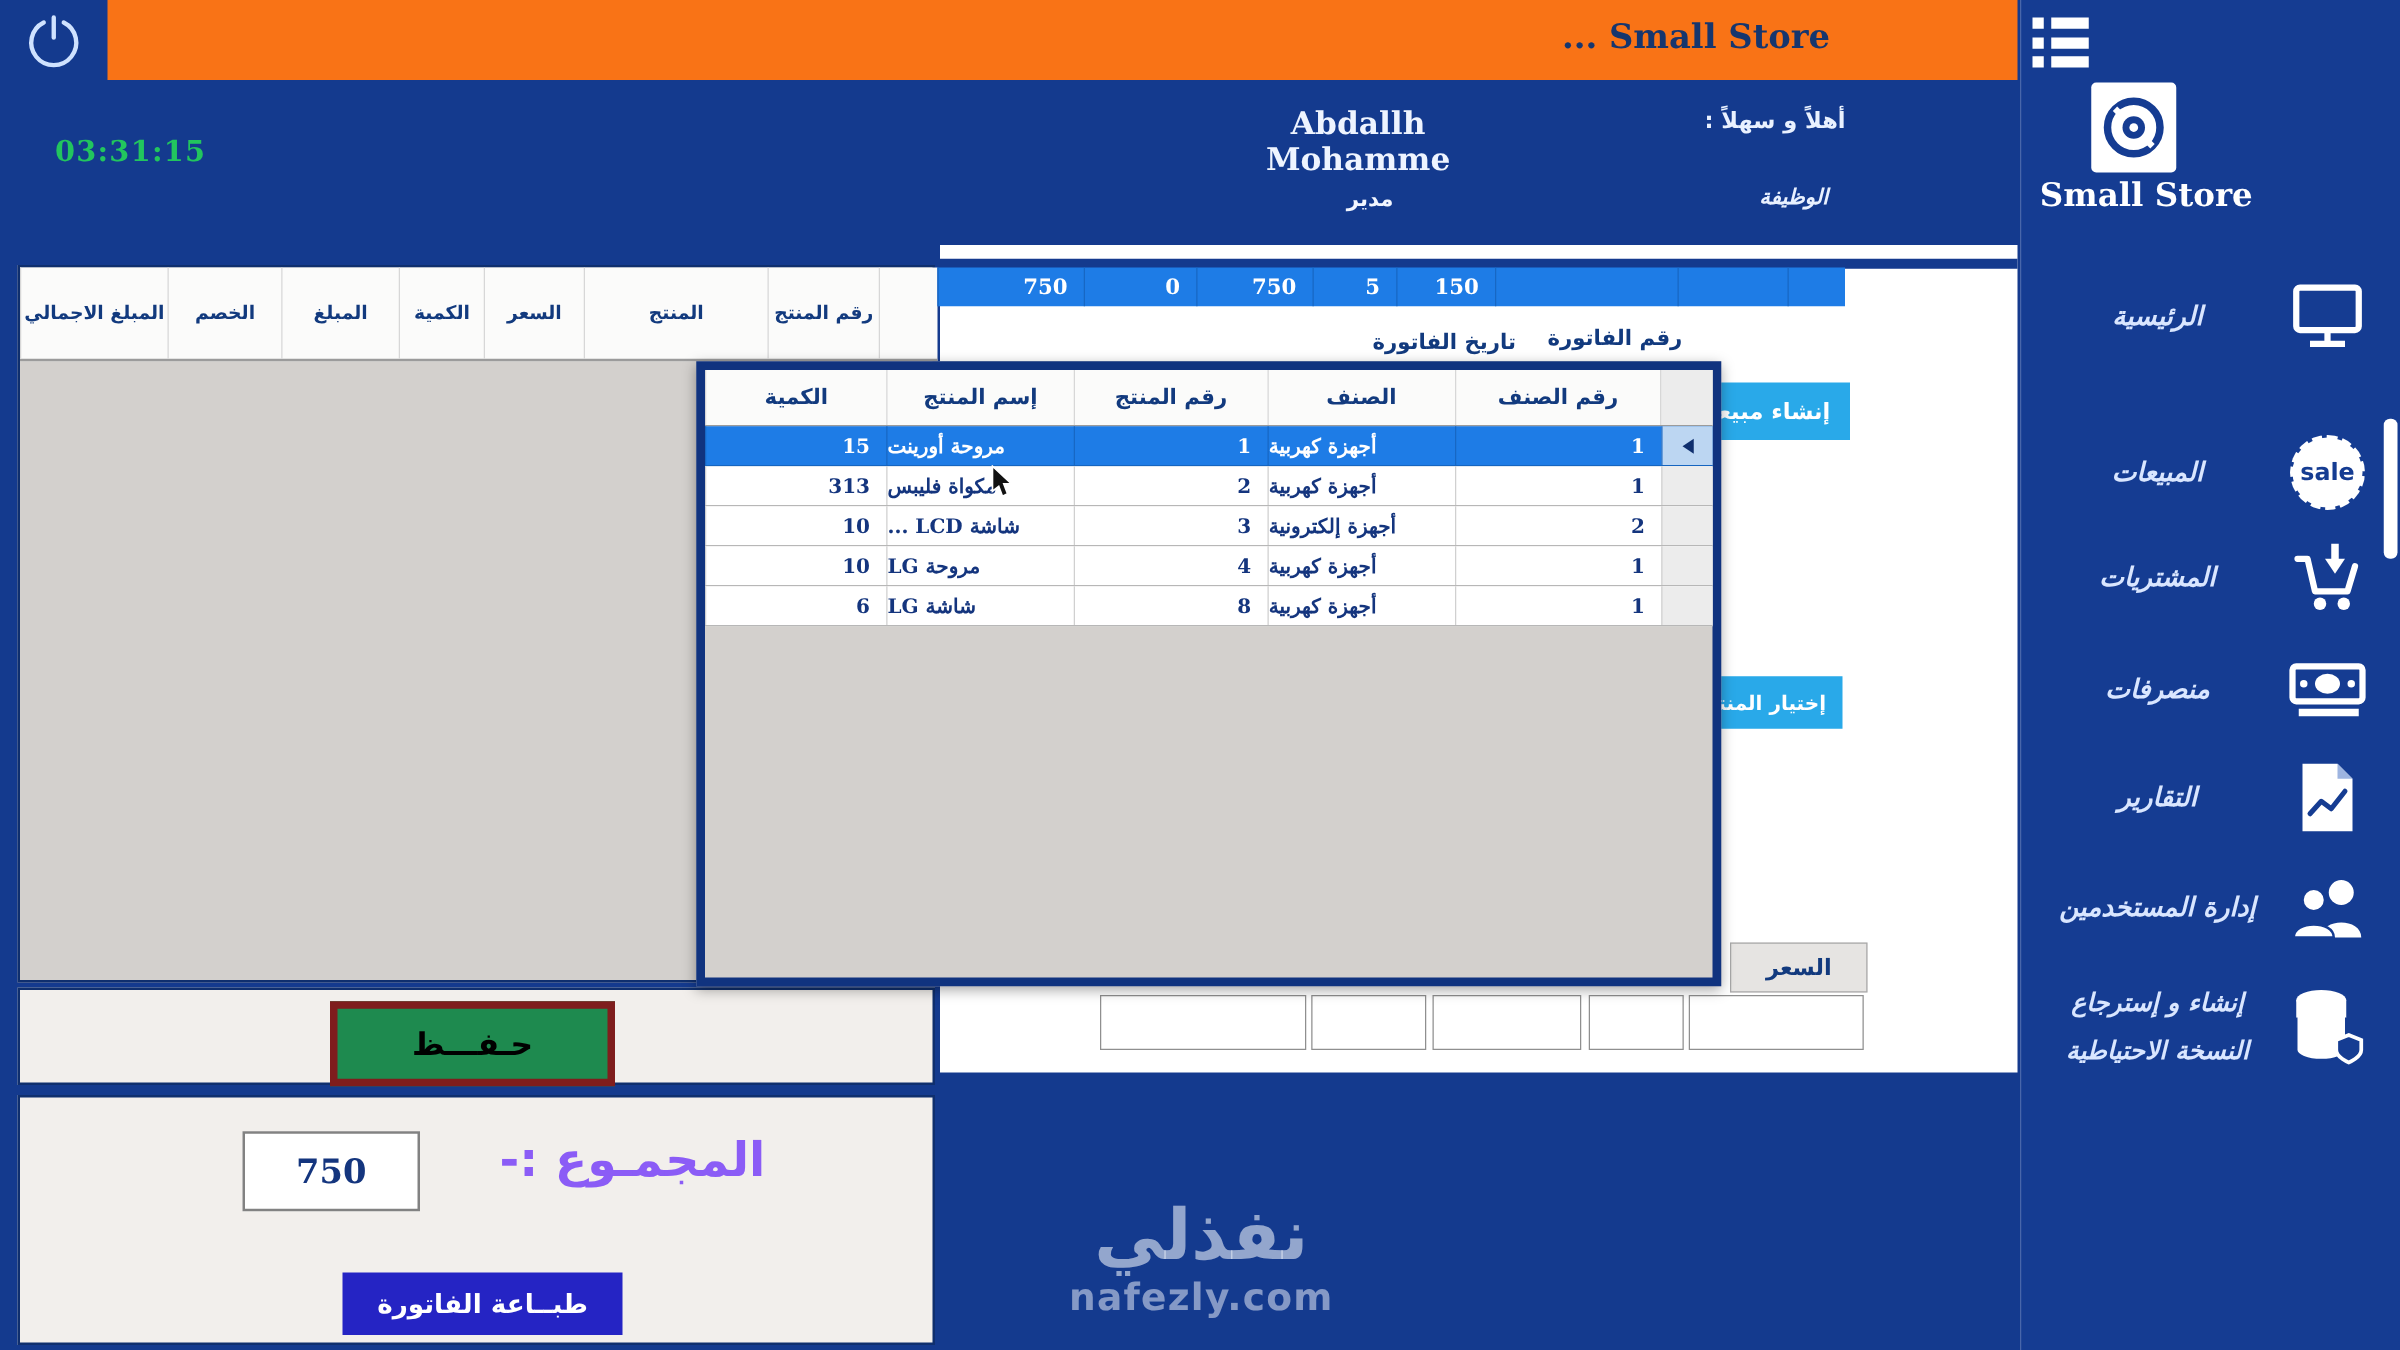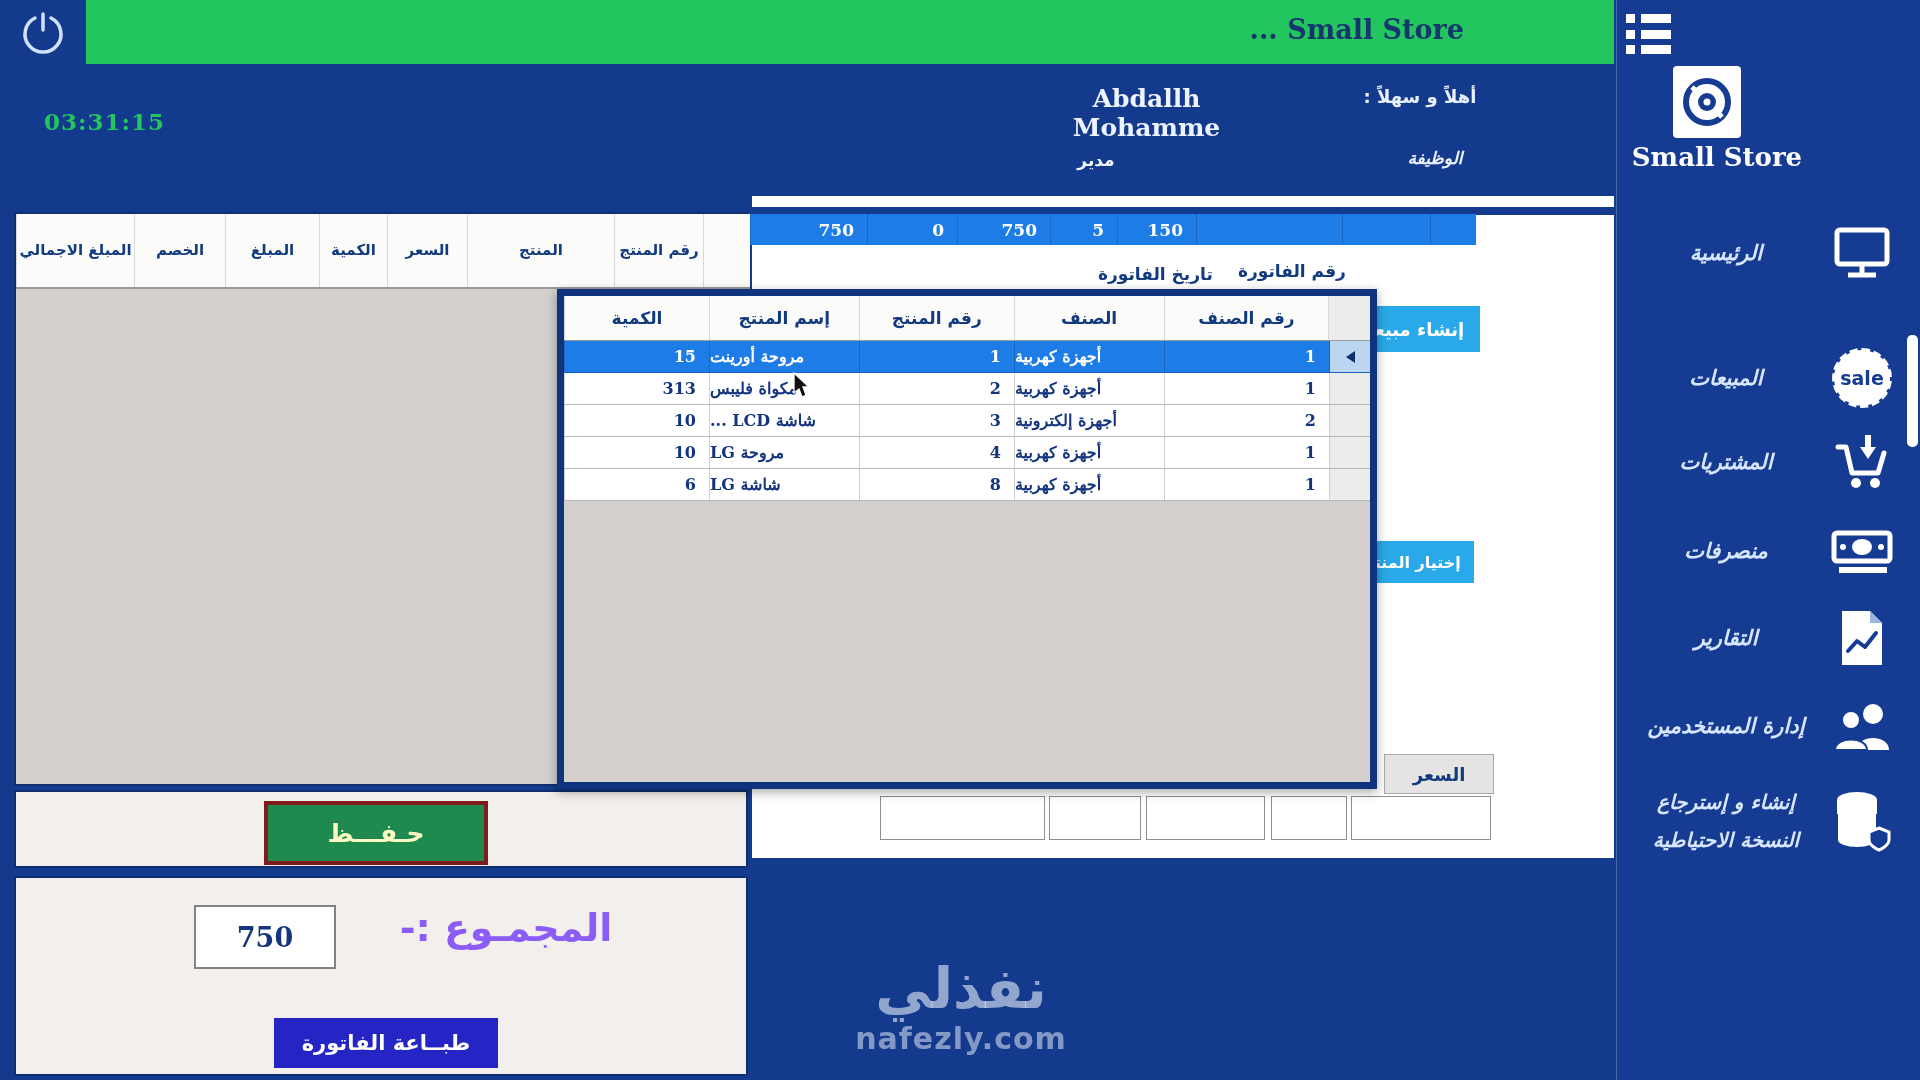--- a/index.html
+++ b/index.html
@@ -1,53 +1,53 @@
 <!DOCTYPE html>
 <html><head>
 <meta charset="utf-8">
 <style>
   html,body{margin:0;padding:0;background:#0c2a63;}
   #screen{position:relative;width:1920px;height:1080px;background:#143a8e;overflow:hidden;
           font-family:"DejaVu Sans",sans-serif;}
   .abs{position:absolute;}
 
   
-  .topbar{left:86px;top:0;width:1528px;height:64px;background:#22c55e;z-index:4;}
+  .topbar{left:86px;top:0;width:1528px;height:64px;background:#f97316;z-index:4;}
   .win-title{position:absolute;right:150px;top:14px;font-family:"DejaVu Serif",serif;
              font-weight:bold;font-size:27px;color:#16366e;}
   .power-btn{left:20px;top:10px;width:46px;height:46px;z-index:5;cursor:pointer;}
   .menu-btn{left:1626px;top:14px;width:52px;height:40px;z-index:7;display:flex;flex-direction:column;justify-content:space-between;cursor:pointer;}
   .menu-row{display:flex;align-items:center;gap:6px;}
   .menu-dot{width:9px;height:9px;background:#fff;}
   .menu-bar{width:30px;height:9px;background:#fff;}
 
   
   .time{left:44px;top:108px;color:#22c55e;font-size:23px;font-weight:bold;letter-spacing:1px;
         font-family:"DejaVu Serif",serif;}
   .welcome{left:1360px;top:86px;width:120px;text-align:center;color:#e9f1ff;font-size:18px;font-weight:bold;}
-  .username{left:1024px;top:84px;width:245px;text-align:center;color:#eef4ff;font-weight:bold;
+  .username{left:964px;top:84px;width:245px;text-align:center;color:#eef4ff;font-weight:bold;
             font-size:25px;font-family:"DejaVu Serif",serif;}
   .role-label{left:1395px;top:148px;width:80px;text-align:center;color:#e9f1ff;font-size:17px;font-weight:bold;font-style:italic;}
   .role-value{left:1066px;top:150px;width:60px;text-align:center;color:#f2f6ff;font-size:17px;font-weight:bold;}
 
   
   .ltable{left:14px;top:212px;width:730px;height:570px;background:#d3d0cd;border:2px solid #0f2f6e;
           z-index:2;display:flex;}
   .lt-head{display:flex;height:73px;background:#fbfbfa;border-bottom:2px solid #9b9b9b;}
   .lt-hc{display:flex;align-items:center;justify-content:center;text-align:center;
          color:#123a7e;font-weight:bold;font-size:15px;border-left:1px solid #d7d7d7;line-height:1.25;}
   .lt-row{display:flex;height:31px;background:#1e7ce6;}
   .lt-c{display:flex;align-items:center;justify-content:flex-end;padding-right:13px;box-sizing:border-box;
         color:#fff;font-weight:bold;font-size:17px;font-family:"DejaVu Serif",serif;border-left:1px solid #1767c4;}
   .w1{width:117px}.w2{width:90px}.w3{width:93px}.w4{width:67px}.w5{width:79px}.w6{width:146px}.w7{width:88px}.w8{width:46px}
 
   
   .save-strip{left:14px;top:790px;width:730px;height:74px;background:#f2efec;border:2px solid #0f2f6e;z-index:2;}
-  .save-btn{position:absolute;left:248px;top:9px;width:216px;height:56px;background:#1e8a4f;border:4px solid #7f1d1d;
-            color:#fef9c3;display:flex;align-items:center;justify-content:center;font-size:25px;font-weight:bold;cursor:pointer;}
+  .save-btn{position:absolute;left:248px;top:9px;width:216px;height:56px;background:#1e8a4f;border:6px solid #7f1d1d;
+            color:#000000;display:flex;align-items:center;justify-content:center;font-size:25px;font-weight:bold;cursor:pointer;}
   .totals{left:14px;top:876px;width:730px;height:196px;background:#f2efec;border:2px solid #0f2f6e;z-index:2;}
   .total-box{position:absolute;left:178px;top:27px;width:138px;height:60px;background:#fff;border:2px solid #828282;
              display:flex;align-items:center;justify-content:center;color:#14357e;font-weight:bold;font-size:27px;
              font-family:"DejaVu Serif",serif;}
   .total-label{position:absolute;left:360px;top:28px;width:260px;color:#8b5cf6;font-weight:bold;font-size:38px;
                text-align:center;}
   .print-btn{position:absolute;left:258px;top:140px;width:224px;height:50px;background:#2524c4;color:#fff;
              display:flex;align-items:center;justify-content:center;font-size:21px;font-weight:bold;cursor:pointer;}
 
   

